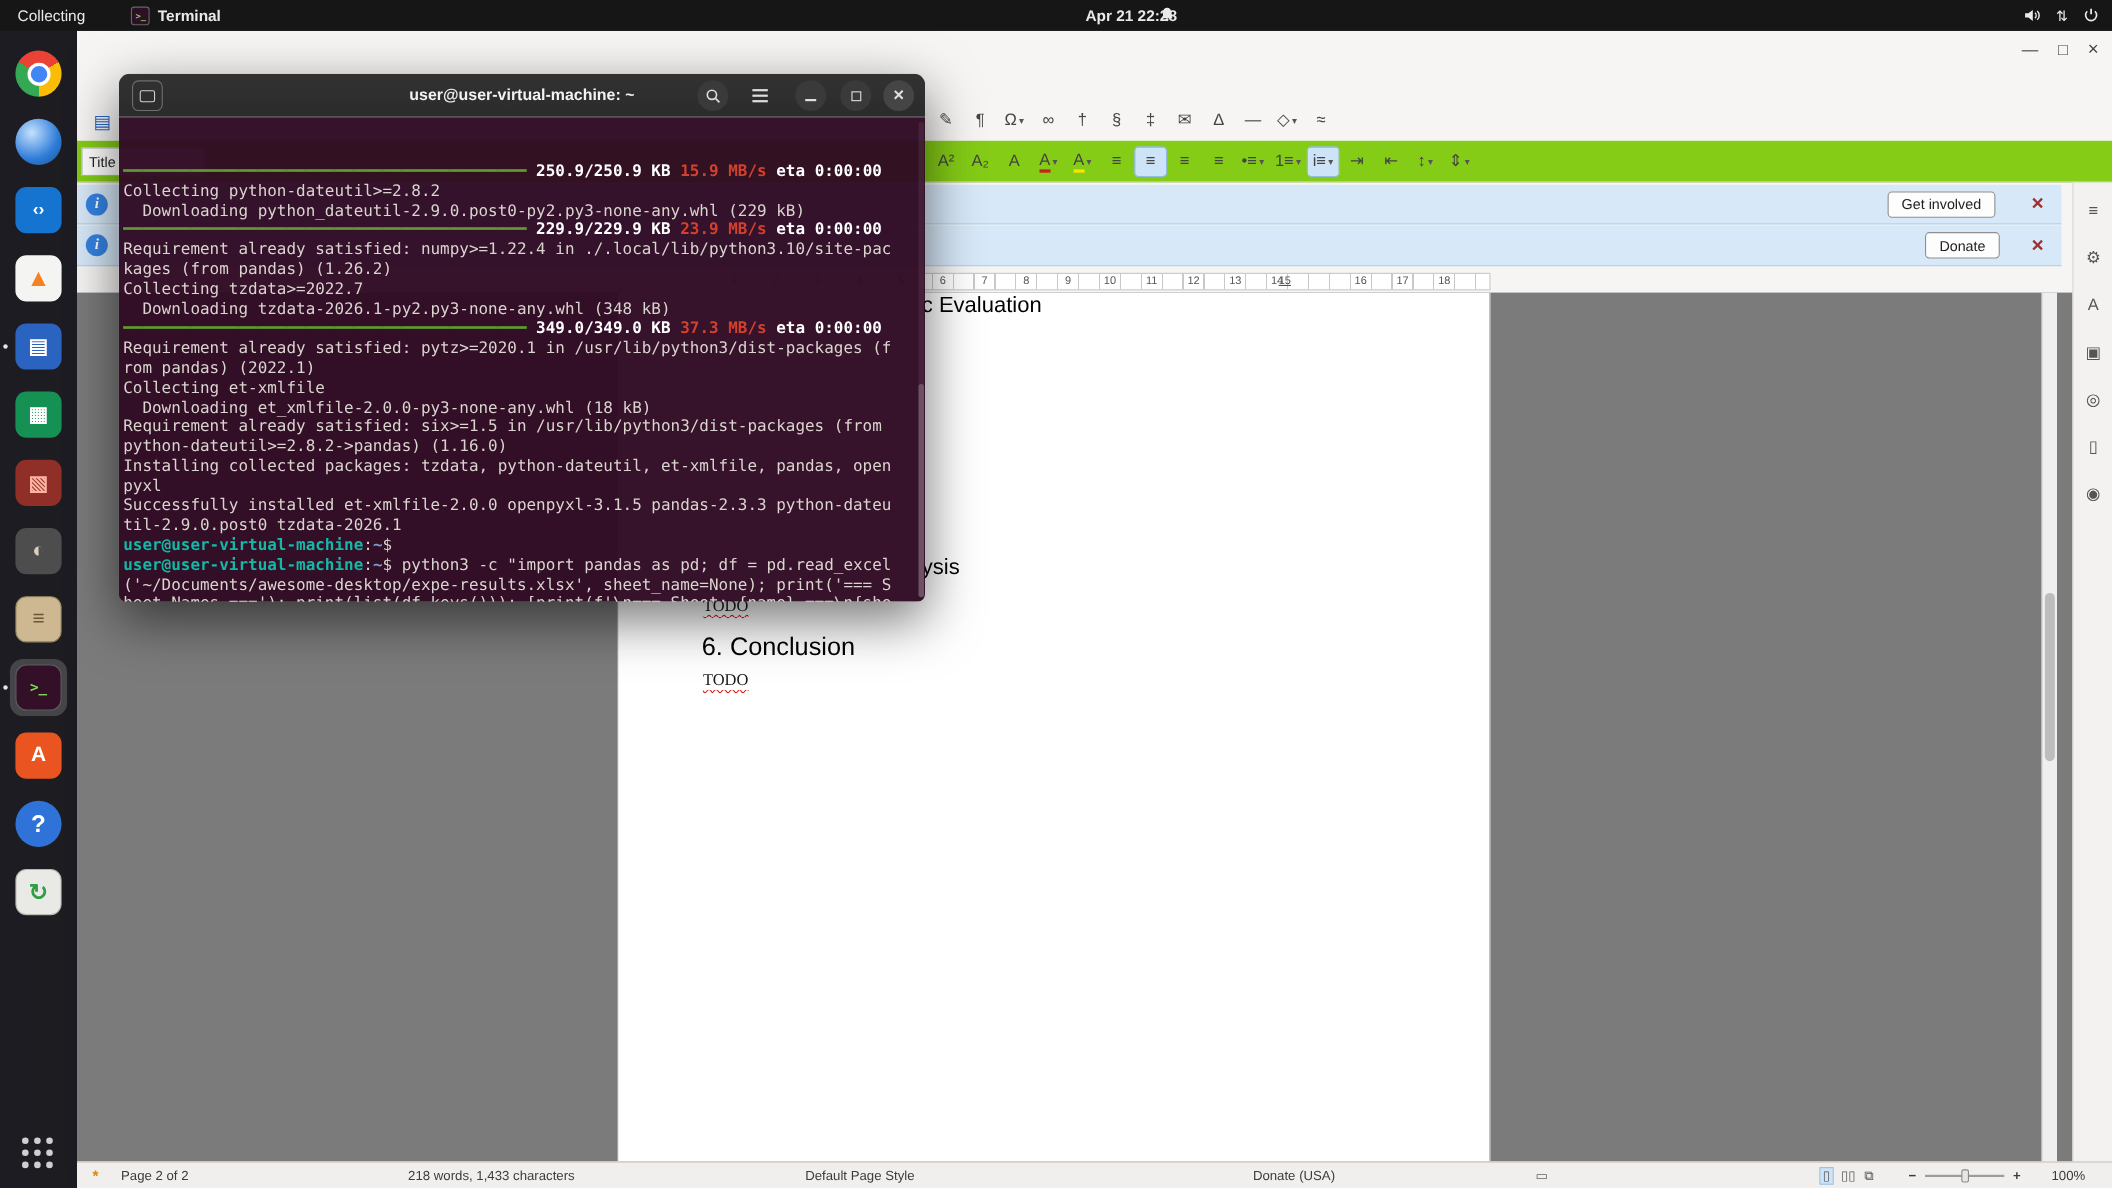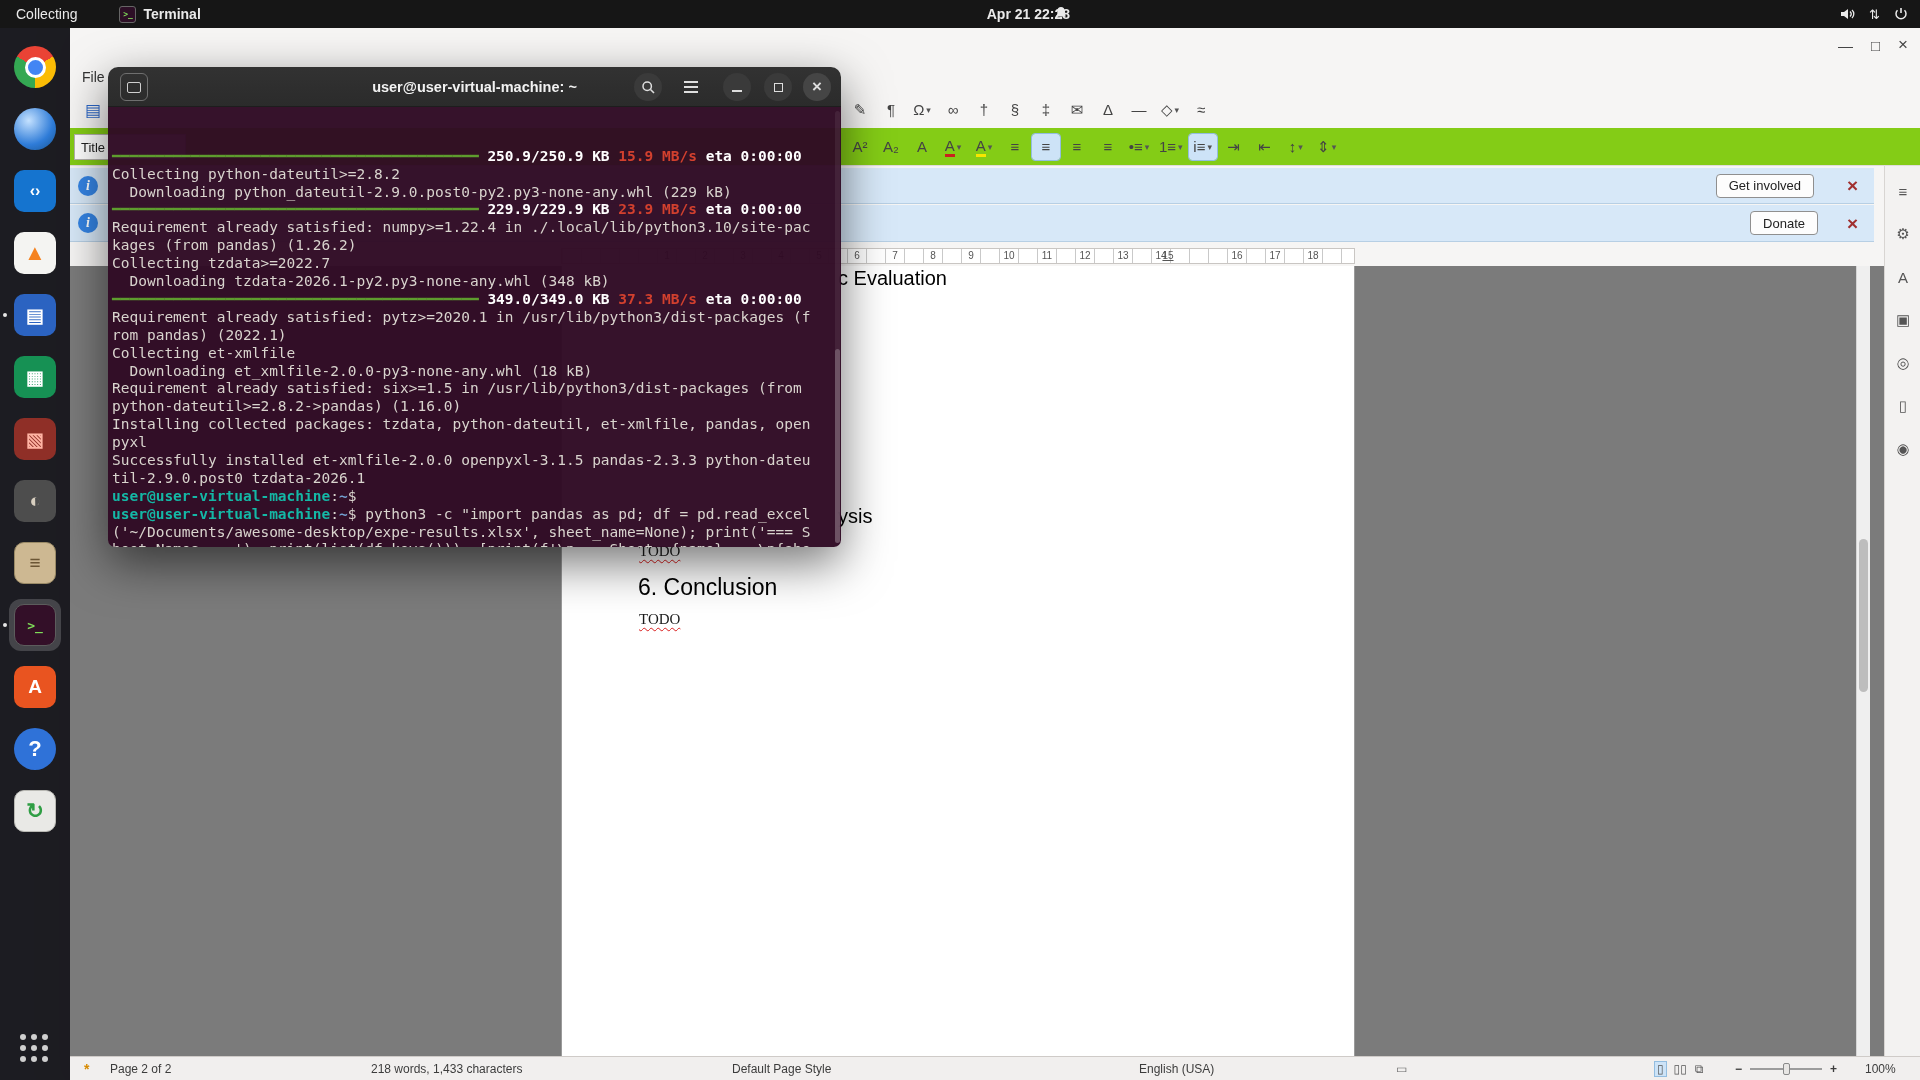--- a/index.html
+++ b/index.html
@@ -243,23 +243,20 @@
 </div>
 
 <div id="writer">
 
   <div id="lo-controls">
     <span>—</span>
     <span>□</span>
     <span style="font-size:17px">×</span>
   </div>
 
-  <div id="lo-menubar">
-    <span>File</span>
-  </div>
 
   <div id="lo-tb1">
     <span id="new-doc-sliver">▤</span>
     <div class="icon-row" id="tb1-icons">
         <div class="tbi">
           <span class="gl">✎</span>
         </div>
         <div class="tbi">
           <span class="gl">¶</span>
         </div>
@@ -419,21 +416,21 @@
         <div class="sbi" style="top: 227px;">▯</div>
         <div class="sbi" style="top: 270px;">◉</div>
       </div>
   </div>
 
   <div id="statusbar">
     <span class="sb-item" style="left:14px;color:#d78a00;font-weight:bold;font-size:14px">*</span>
     <span class="sb-item" style="left:40px">Page 2 of 2</span>
     <span class="sb-item" style="left:301px">218 words, 1,433 characters</span>
     <span class="sb-item" style="left:662px">Default Page Style</span>
-    <span class="sb-item" style="left:1069px">English (USA)</span>
+    <span class="sb-item" style="left:1069px">Donate (USA)</span>
     <span class="sb-item" style="left:1326px;color:#666">▭</span>
     <span class="sb-item" style="left:1585px;gap:8px;color:#555">
       <span style="background:#cde3f7;outline:1px solid #93bde0;padding:0 2px">▯</span>
       <span>▯▯</span>
       <span>⧉</span>
     </span>
     <span class="sb-item" style="left:1665px;font-weight:bold">−</span>
     <span id="zoom-slider">
       <span id="zoom-notch"></span>
       <span id="zoom-handle"></span>

